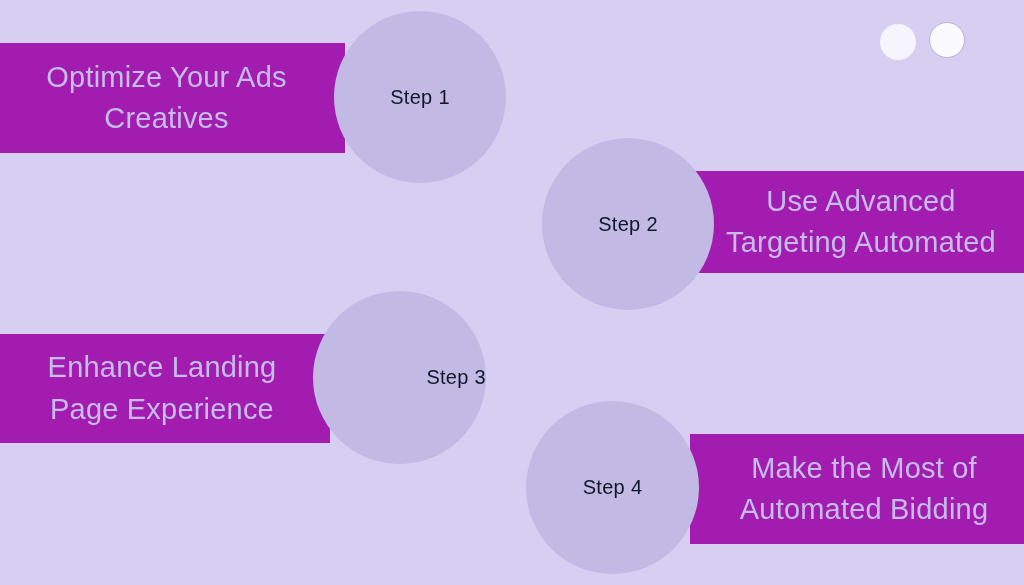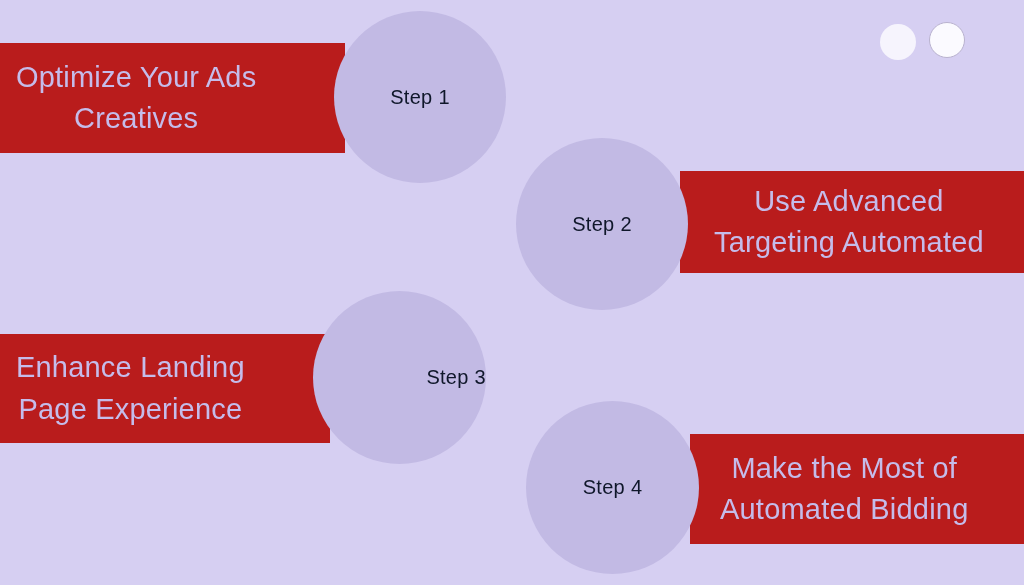--- a/index.html
+++ b/index.html
@@ -47,24 +47,24 @@
 
   
   .step-row {
     position: absolute;
     left: 0;
     width: 1024px;
   }
 
   .bar {
     position: absolute;
-    background: #b91c1c;
+    background: #a21caf;
     display: flex;
     align-items: center;
-    justify-content: flex-start;
+    justify-content: center;
     box-sizing: border-box;
   }
   .bar-label {
     color: #c5bcea;
     font-size: 29px;
     line-height: 1.42;
     text-align: center;
     letter-spacing: 0.2px;
     white-space: pre-line;
     font-weight: 400;
@@ -85,21 +85,21 @@
     font-weight: 400;
     white-space: nowrap;
   }
 
   
   #step-1 .bar   { left: 0;     top: 43px;  width: 345px; height: 110px; padding: 0 16px; }
   #step-1 .bar-label { padding-right: 12px; }
   #step-1 .circle{ left: 334px; top: 11px;  width: 172px; height: 172px; }
 
   
-  #step-2 .circle{ left: 516px; top: 138px; width: 172px; height: 172px; }
+  #step-2 .circle{ left: 542px; top: 138px; width: 172px; height: 172px; }
   #step-2 .bar   { left: 680px; top: 171px; width: 344px; height: 102px; padding: 0 16px; }
   #step-2 .bar-label { padding-left: 18px; }
 
   
   #step-3 .bar   { left: 0;     top: 334px; width: 330px; height: 109px; padding: 0 16px; }
   #step-3 .bar-label { padding-right: 6px; }
   #step-3 .circle{ left: 313px; top: 291px; width: 173px; height: 173px; justify-content: flex-end; }
 
   
   #step-4 .circle{ left: 526px; top: 401px; width: 173px; height: 173px; text-align: center; }

